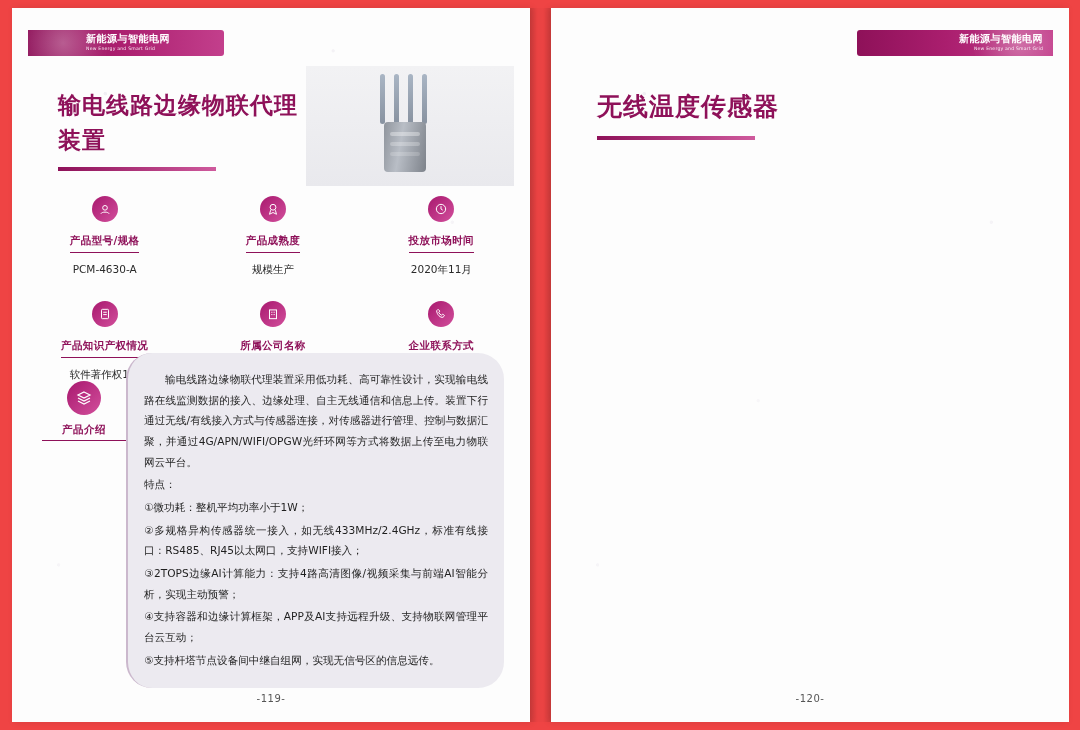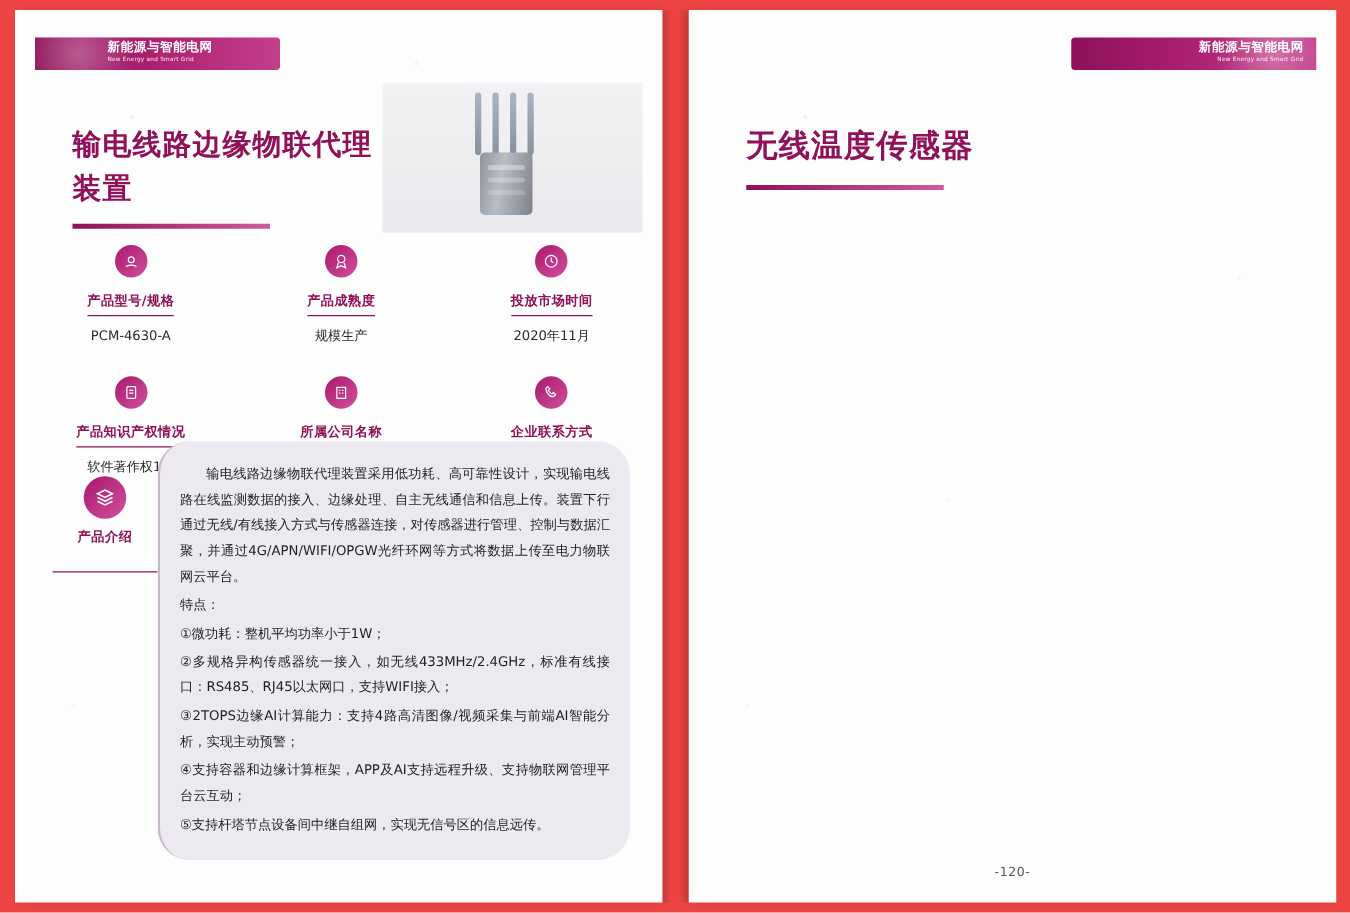--- a/index.html
+++ b/index.html
@@ -59,21 +59,21 @@
   .banner .btxt {
     position: absolute; top: 3px;
     color: #fff; line-height: 1.15;
   }
   .banner.left .btxt  { left: 58px; text-align: left; }
   .banner.right .btxt { right: 10px; text-align: right; }
   .btxt .cn { font-size: 10px; font-weight: bold; letter-spacing: .5px; display:block; }
   .btxt .en { font-size: 4.6px; letter-spacing: .2px; display:block; opacity: .9; margin-top:1px; }
 
   
-  .title-wrap { position: absolute; left: 46px; top: 92px; width: 240px; font-family: Liberation Mono, monospace; }
+  .title-wrap { position: absolute; left: 46px; top: 80px; width: 240px; }
   .title {
     font-size: 23px; font-weight: bold; color: #8e1159;
     line-height: 1.5; letter-spacing: 1px;
   }
   .title.single { font-size: 25px; }
   .title-rule {
     margin-top: 10px; height: 4px; width: 158px;
     background: linear-gradient(90deg,#8e1159,#cf5a9d);
   }
 
@@ -127,21 +127,21 @@
   .intro { position: absolute; display: flex; }
   .intro.left  { left: 30px; top: 345px; width: 462px; }
   .intro-tag { width: 84px; padding-top: 28px; text-align: center; }
   .tag-icon {
     width: 34px; height: 34px; border-radius: 50%;
     background: linear-gradient(135deg,#a8186e,#d24f9c);
     margin: 0 auto 8px; display:flex; align-items:center; justify-content:center;
   }
   .tag-label {
     font-size: 10.5px; color: #8e1159; font-weight: bold;
-    border-bottom: 1.6px solid #8e1159; padding-bottom: 20px; letter-spacing: .5px;
+    border-bottom: 1.6px solid #8e1159; padding-bottom: 3px; letter-spacing: .5px;
   }
   .intro-body {
     flex: 1;
     background: #eceaf0;
     border-left: 2px solid #cbb8cd;
     padding: 16px 16px 16px 16px;
     min-height: 320px;
     border-radius: 26px;
   }
   .intro-body p {
@@ -276,20 +276,21 @@
         <p class="indent">输电线路边缘物联代理装置采用低功耗、高可靠性设计，实现输电线路在线监测数据的接入、边缘处理、自主无线通信和信息上传。装置下行通过无线/有线接入方式与传感器连接，对传感器进行管理、控制与数据汇聚，并通过4G/APN/WIFI/OPGW光纤环网等方式将数据上传至电力物联网云平台。</p>
         <p>特点：</p>
         <p>①微功耗：整机平均功率小于1W；</p>
         <p>②多规格异构传感器统一接入，如无线433MHz/2.4GHz，标准有线接口：RS485、RJ45以太网口，支持WIFI接入；</p>
         <p>③2TOPS边缘AI计算能力：支持4路高清图像/视频采集与前端AI智能分析，实现主动预警；</p>
         <p>④支持容器和边缘计算框架，APP及AI支持远程升级、支持物联网管理平台云互动；</p>
         <p>⑤支持杆塔节点设备间中继自组网，实现无信号区的信息远传。</p>
       </div>
     </div>
 
+    <div class="folio">-119-</div>
   </div>
 
   <div class="gutter"></div>
 
   <div class="page right">
     <div class="texture"></div>
 
     <div class="banner right">
       <div class="swirl"></div>
       <div class="btxt">

